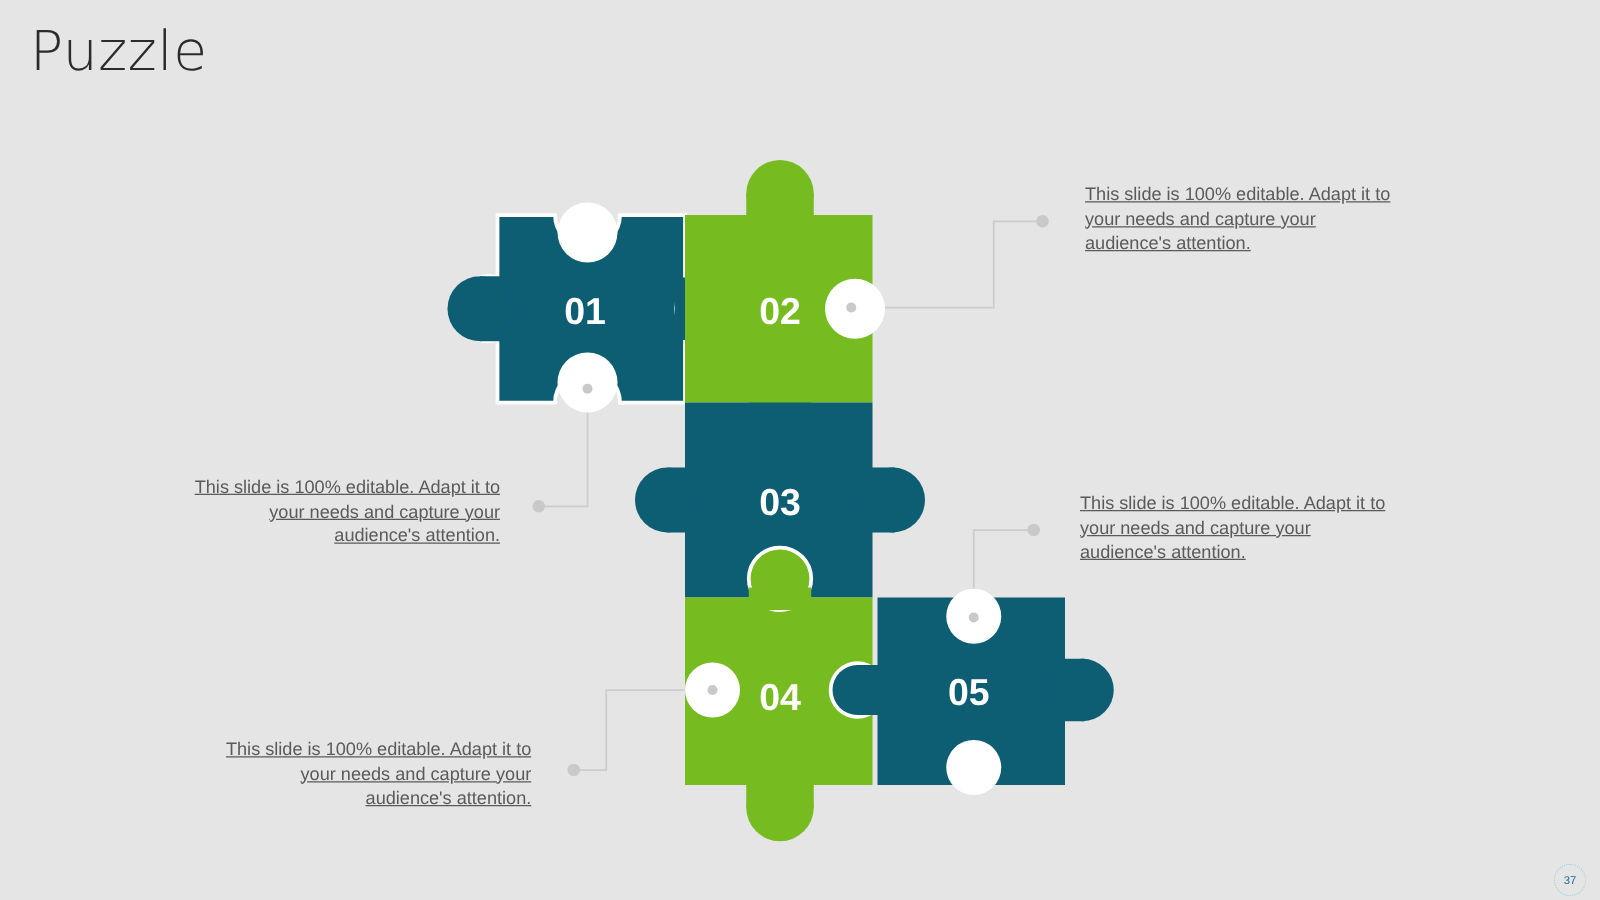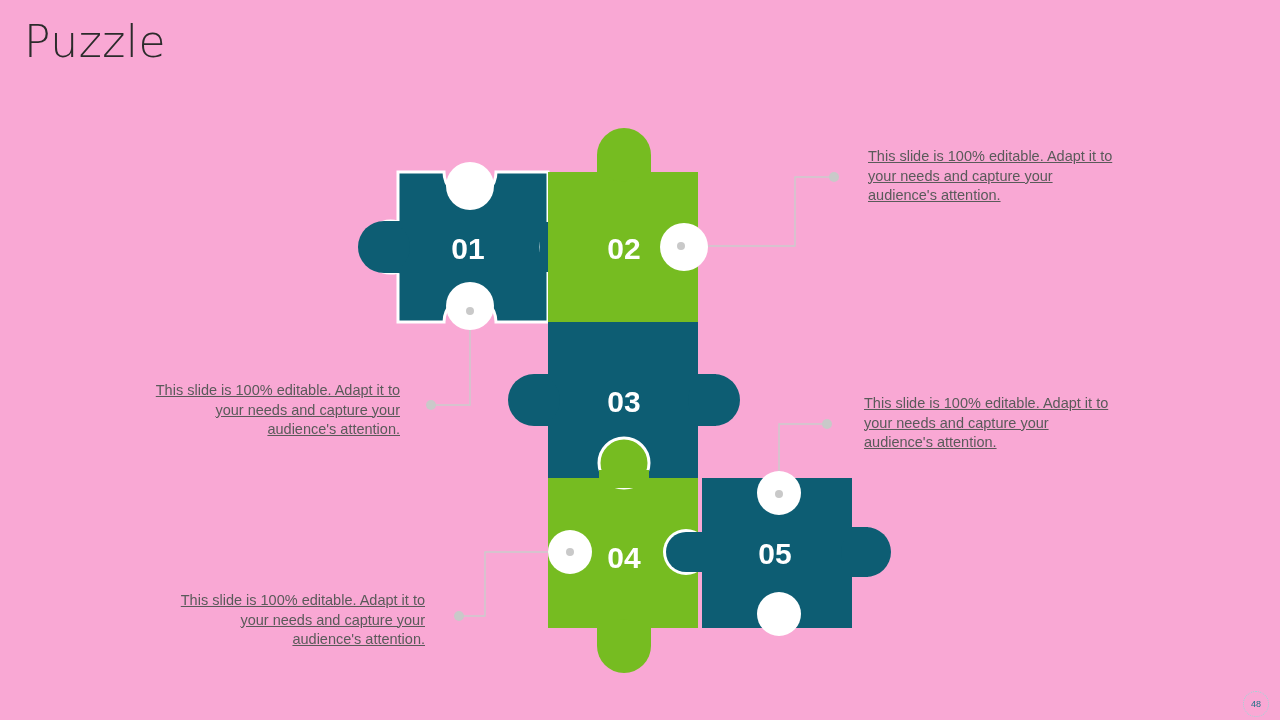--- a/index.html
+++ b/index.html
@@ -10,21 +10,21 @@
   body {
     width: 1280px;
     height: 720px;
     position: relative;
     font-family: "Liberation Sans", sans-serif;
     overflow: hidden;
   }
   #slide {
     position: absolute;
     inset: 0;
-    background: #f9a8d4;
+    background: #e5e5e5;
   }
   #page-title {
     position: absolute;
     left: 24px;
     top: 16px;
     font-size: 44px;
     font-weight: 300;
     letter-spacing: 0.5px;
     color: #2b2b2b;
     font-family: "DejaVu Sans", sans-serif;
@@ -186,16 +186,16 @@
 
   <div class="callout right" id="callout-02">This slide is 100% editable. Adapt it to your needs and capture your audience's attention.</div>
 
   <div class="callout left" id="callout-01">This slide is 100% editable. Adapt it to your needs and capture your audience's attention.</div>
 
   <div class="callout right" id="callout-03">This slide is 100% editable. Adapt it to your needs and capture your audience's attention.</div>
 
   <div class="callout left" id="callout-04">This slide is 100% editable. Adapt it to your needs and capture your audience's attention.</div>
 
   <div id="page-badge">
-    <span>48</span>
+    <span>37</span>
   </div>
 
 </div>
 
 </body></html>

